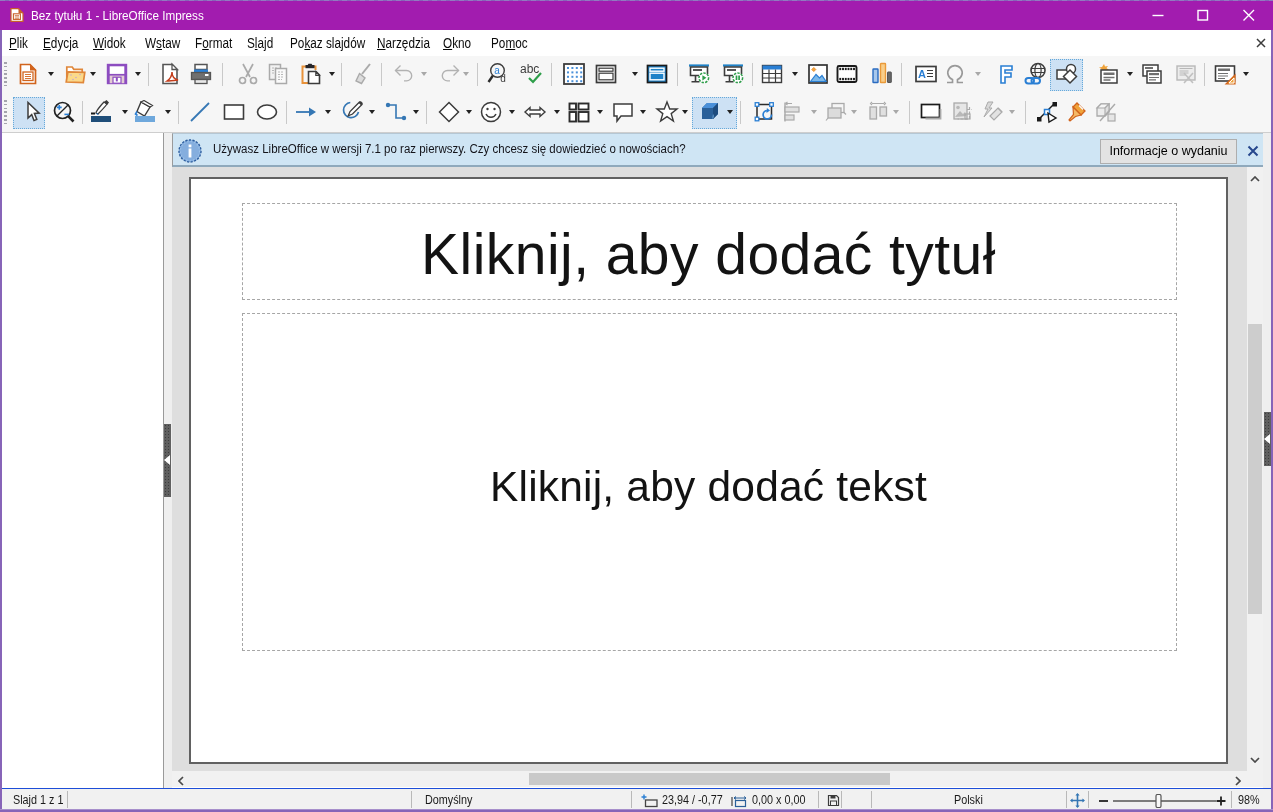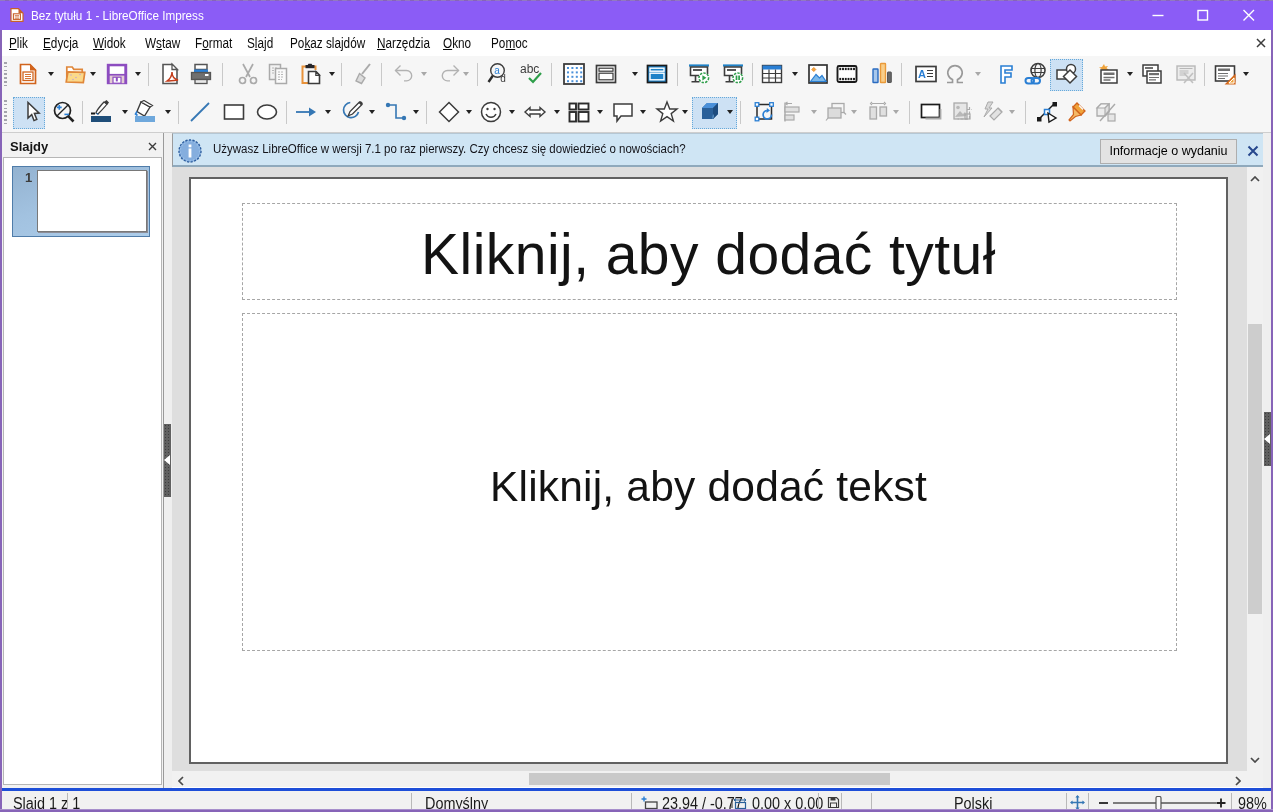--- a/index.html
+++ b/index.html
@@ -1,20 +1,20 @@
 <!DOCTYPE html>
 <html><head>
 <meta charset="utf-8">
 <style>
 *{margin:0;padding:0;box-sizing:border-box}
 html,body{width:1273px;height:812px;overflow:hidden}
 body{font-family:"Liberation Sans",sans-serif}
 #win{position:relative;width:1273px;height:812px;background:#fff;overflow:hidden}
 .abs{position:absolute}
-#titlebar{position:absolute;left:0;top:0;width:1273px;height:30px;background:#8b5cf6}
+#titlebar{position:absolute;left:0;top:0;width:1273px;height:30px;background:#a21caf}
 #titlebar .toprow{position:absolute;left:0;top:0;width:100%;height:1px;
 background:repeating-linear-gradient(90deg,#927ac0 0 5px,#8764b8 5px 9px)}
 #tbtitle{position:absolute;left:31px;top:8px;font-size:13px;color:#fff;transform:scaleX(0.9);transform-origin:0 0;white-space:pre}
 #menubar{position:absolute;left:0;top:30px;width:100%;height:26px;background:#fff;font-size:14px;color:#0a0a0a}
 #menubar span.m{position:absolute;top:5px;display:inline-block;transform:scaleX(0.84);transform-origin:0 0;white-space:pre}
 #menubar u{text-decoration:underline;text-underline-offset:1px}
 #tb1{position:absolute;left:0;top:56px;width:100%;height:38px;background:#f6f6f6}
 #tb2{position:absolute;left:0;top:94px;width:100%;height:39px;background:#f6f6f6;border-bottom:1px solid #cecece}
 .grip{position:absolute;left:4px;width:3px;height:26px;
 background:repeating-linear-gradient(180deg,#a4a4ac 0 1.5px,rgba(0,0,0,0) 1.5px 3.8px)}
@@ -42,21 +42,21 @@
 #slide{position:absolute;left:17px;top:10px;width:1039px;height:587px;background:#fff;border:2px solid #616161}
 .ph{position:absolute;border:1px dashed #a6a6a6}
 #ph1{left:51px;top:24px;width:935px;height:97px}
 #ph2{left:51px;top:134px;width:935px;height:338px}
 #titletext{position:absolute;left:0;top:42px;width:100%;text-align:center;font-size:57px;letter-spacing:0.45px;color:#131313;white-space:pre}
 #bodytext{position:absolute;left:0;top:284px;width:100%;text-align:center;font-size:42.5px;letter-spacing:0.2px;color:#131313;white-space:pre}
 #vscroll{position:absolute;left:1247px;top:167px;width:16px;height:604px;background:#f1f1f1}
 #vthumb{position:absolute;left:1px;top:157px;width:14px;height:290px;background:#cdcdcd}
 #hscroll{position:absolute;left:172px;top:771px;width:1075px;height:16px;background:#f1f1f1}
 #hthumb{position:absolute;left:357px;top:2px;width:361px;height:12px;background:#c9c9c9}
-#statusbar{position:absolute;left:0;top:788px;width:100%;height:22px;background:#f1f1f1;border-top:3px solid #1d4ed8;font-size:16px;color:#1a1a1a}
+#statusbar{position:absolute;left:0;top:788px;width:100%;height:22px;background:#f1f1f1;border-top:1px solid #1d4ed8;font-size:12px;color:#1a1a1a}
 #statusbar .s{position:absolute;top:4px;display:inline-block;transform:scaleX(0.9);transform-origin:0 0;white-space:pre}
 .ssep{position:absolute;top:2px;width:1px;height:17px;background:#b9b9b9}
 .border{position:absolute;background:#8764b8}
 </style>
 </head>
 <body>
 <div id="win">
   <div id="titlebar">
     <div class="toprow"></div>
     <svg class="abs" style="left:10px;top:8px" width="14" height="14" viewBox="0 0 14 14">
@@ -481,32 +481,20 @@
       <circle cx="12" cy="12" r="9.6" fill="none" stroke="#9cc0e8" stroke-width="1.2" stroke-dasharray="1.5 2"></circle>
       <rect x="10.6" y="9.5" width="2.8" height="9" fill="#fff"></rect>
       <rect x="10.6" y="5.5" width="2.8" height="2.8" fill="#fff"></rect>
     </svg>
     <div class="txt">Używasz LibreOffice w wersji 7.1 po raz pierwszy. Czy chcesz się dowiedzieć o nowościach?</div>
     <div id="relbtn">Informacje o wydaniu</div>
     <svg class="abs" style="left:1074px;top:11px" width="12" height="12">
         <path d="M1.5 1.5l9 9M10.5 1.5l-9 9" stroke="#26478d" stroke-width="2"></path>
       </svg>
   </div>
-  <div id="lpanel">
-    <div id="lphead">Slajdy</div>
-    <svg class="abs" style="left:148px;top:9px" width="9" height="9">
-        <path d="M1 1l7 7M8 1L1 8" stroke="#3c3c3c" stroke-width="1.4"></path>
-      </svg>
-    <div id="lplist">
-      <div id="thumbsel">
-        <div id="thumbnum">1</div>
-        <div id="thumbslide"></div>
-      </div>
-    </div>
-  </div>
   <div id="lsplit">
       <div id="lgrip">
         <div class="gtri" style="left:0;top:31px"></div>
       </div>
     </div>
   <div id="rsplit">
       <div id="rgrip">
         <div class="gtri" style="left:0;top:22px"></div>
       </div>
     </div>

